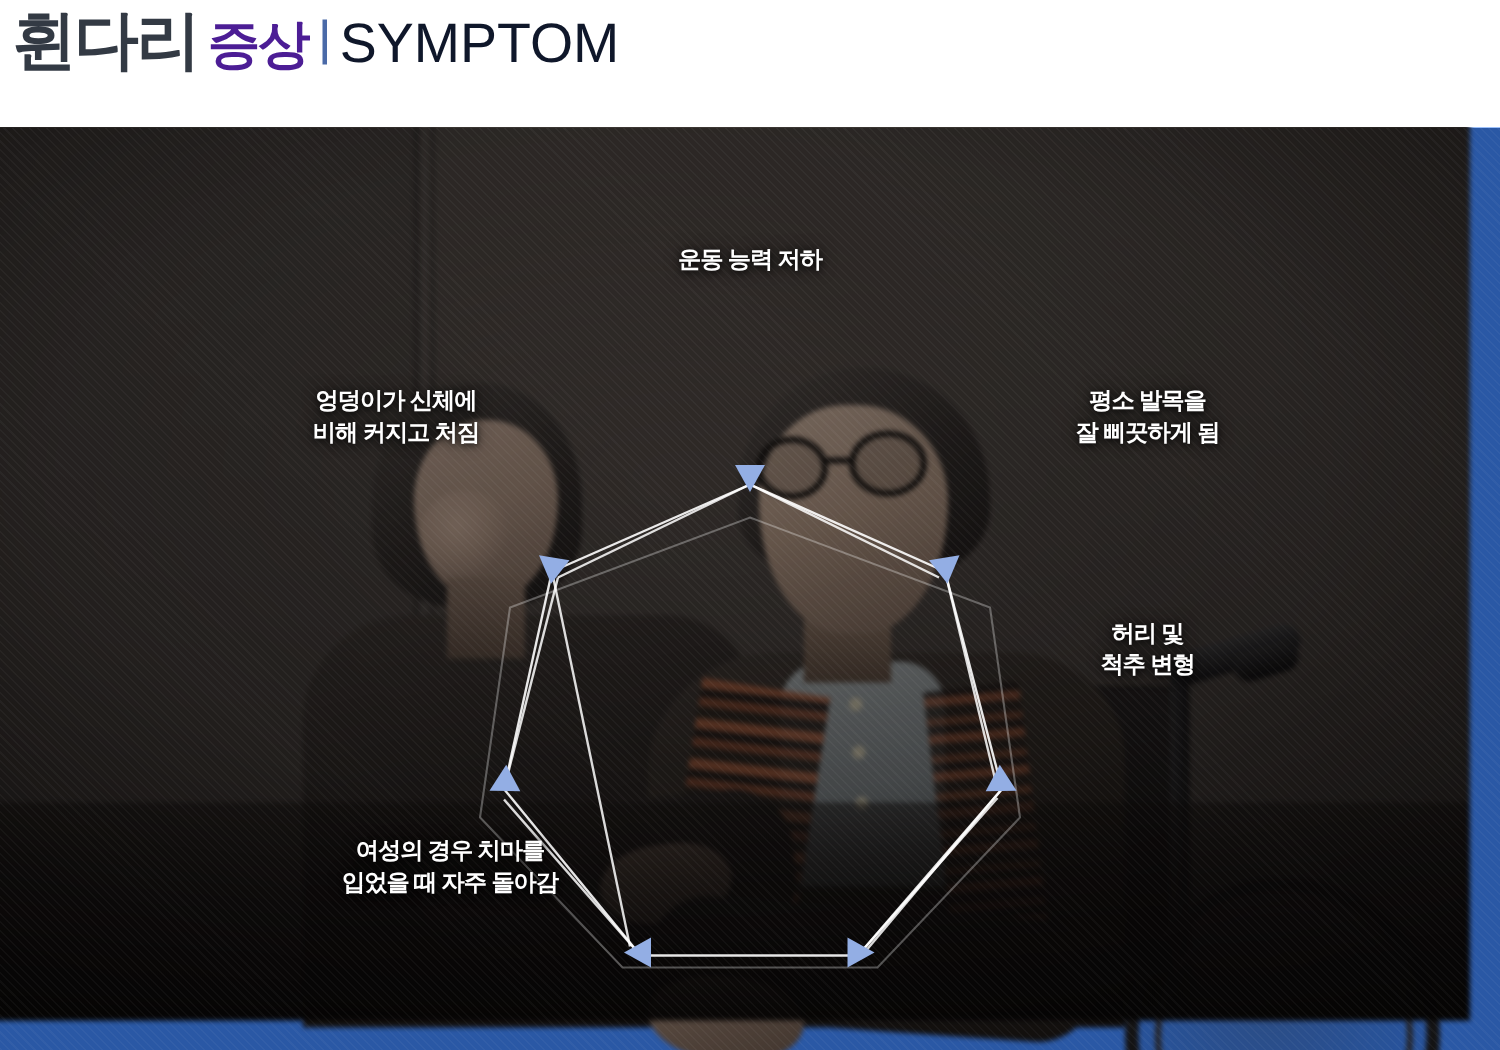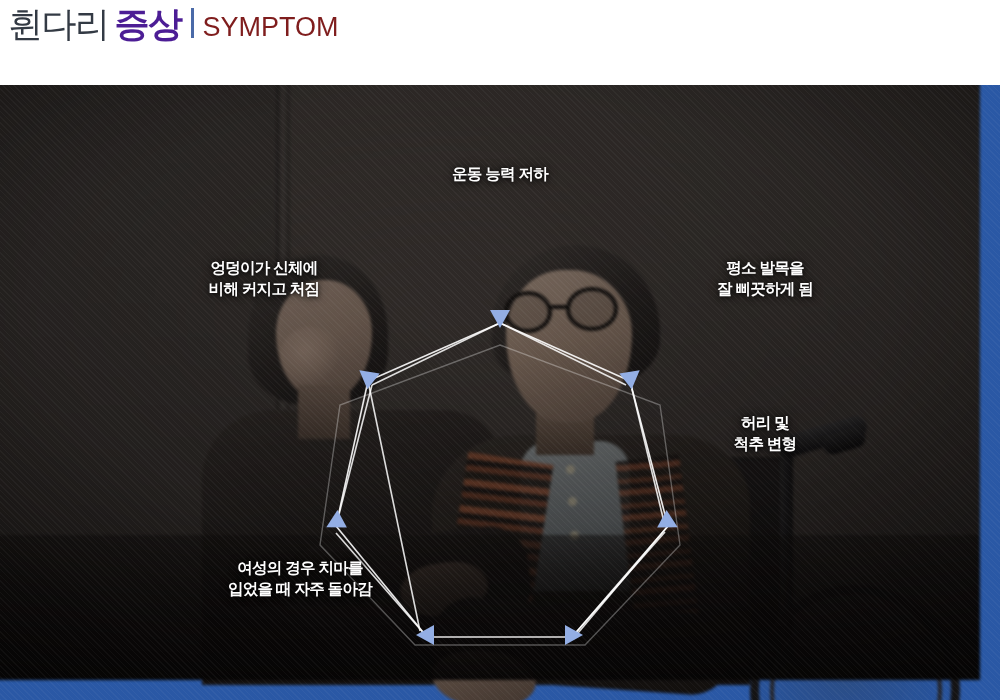--- a/index.html
+++ b/index.html
@@ -5,24 +5,24 @@
 <style>
   * { margin:0; padding:0; box-sizing:border-box; }
   html,body { width:1000px; height:700px; overflow:hidden; background:#ffffff; }
   body { font-family:"Liberation Sans","DejaVu Sans",sans-serif; }
 
   #page { position:relative; width:1000px; height:700px; background:#fff; }
 
   
   #header { position:absolute; left:0; top:0; width:1000px; height:85px; background:#ffffff; }
   #title-wrap { position:absolute; left:8px; top:6px; display:flex; align-items:baseline; white-space:nowrap; }
-  .t-kr1 { font-size:35px; font-weight:400; color:#333a44; letter-spacing:-1.5px; line-height:1; }
+  .t-kr1 { font-size:43px; font-weight:700; color:#333a44; letter-spacing:-1.5px; line-height:1; }
   .t-kr2 { font-size:35px; font-weight:700; color:#4c1d95; letter-spacing:-1.5px; line-height:1; margin-left:6px; }
   .t-div { display:inline-block; width:3px; height:30px; background:#4a6aa8; margin:0 9px 0 9px; position:relative; top:2px; }
-  .t-en  { font-size:27px; font-weight:400; color:#7f1d1d; letter-spacing:0px; line-height:1; }
+  .t-en  { font-size:37px; font-weight:400; color:#0f172a; letter-spacing:0px; line-height:1; }
 
   
   #stage { position:absolute; left:0; top:85px; width:1000px; height:615px; overflow:hidden;
            background:#3b82f6; }
 
   
   .ph { position:absolute; }
 
   
   .wall-l { left:0; top:0; width:300px; height:615px;

